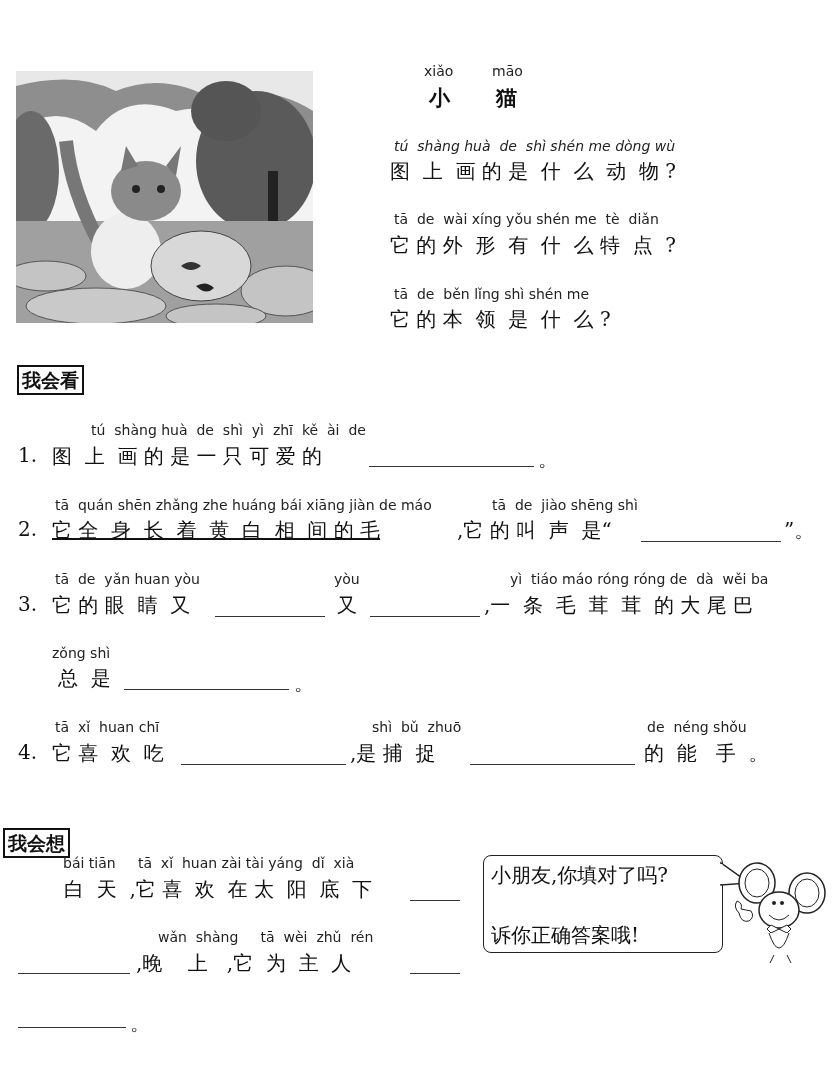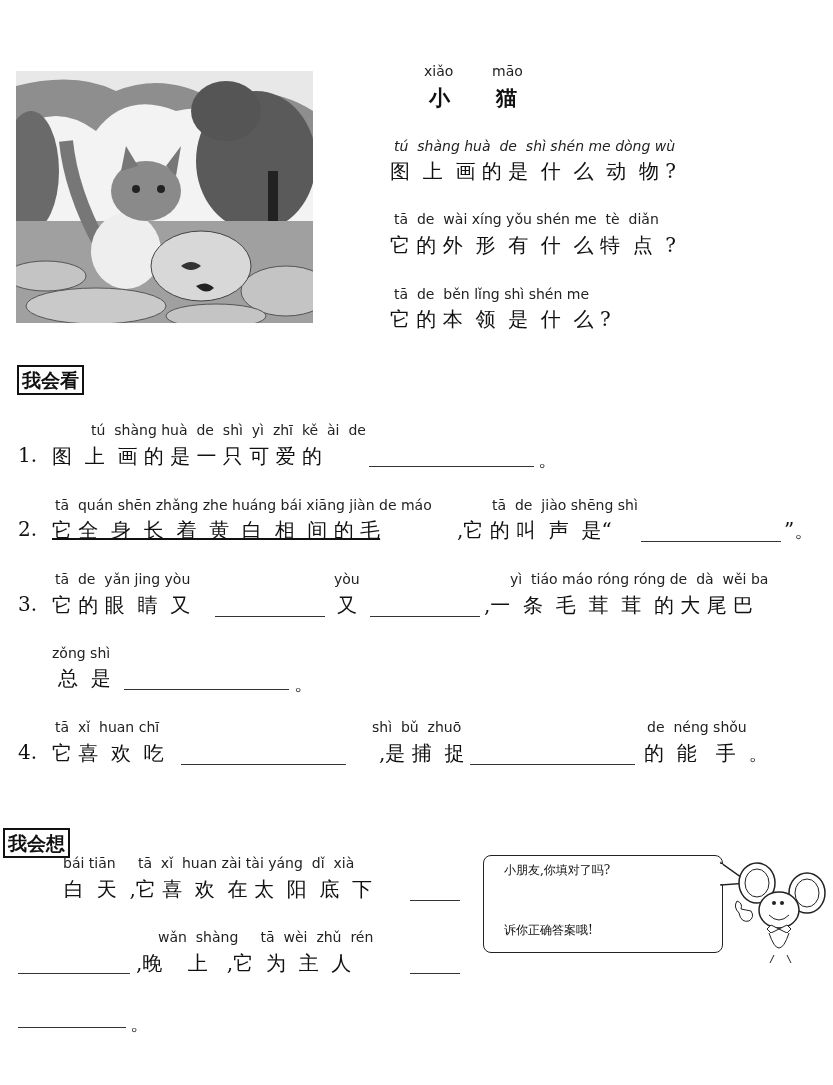--- a/index.html
+++ b/index.html
@@ -6,21 +6,21 @@
   body { width:833px; height:1085px; position:relative; overflow:hidden;
          font-family:"DejaVu Sans", "Liberation Sans", sans-serif; color:#111; }
   .abs { position:absolute; }
   .py { position:absolute; font-size:14px; color:#222; white-space:pre; letter-spacing:0; }
   .hz { position:absolute; font-size:20px; color:#111; white-space:pre; font-family:"DejaVu Serif","Liberation Serif",serif; }
   .title-hz { font-family:"DejaVu Sans","Liberation Sans",sans-serif; font-weight:bold; font-size:21px; }
   .blank { position:absolute; border-bottom:1.3px solid #333; height:0; }
   .section-box { position:absolute; border:2px solid #111; padding:0 3px; font-size:19px; font-weight:bold; line-height:26px; font-family:"DejaVu Sans","Liberation Sans",sans-serif; }
   .picture { position:absolute; left:16px; top:71px; width:297px; height:252px; background:#9a9a9a; overflow:hidden; }
   .bubble { position:absolute; left:483px; top:855px; width:238px; height:96px; border:1.5px solid #222; border-radius:8px; background:#fff; }
-  .bubble-text { position:absolute; left:20px; font-size:12px; white-space:pre; font-family:"DejaVu Serif","Liberation Serif",serif; }
+  .bubble-text { position:absolute; left:7px; font-size:20px; white-space:pre; font-family:"DejaVu Serif","Liberation Serif",serif; }
 </style>
 </head>
 <body>
 
 <div class="picture">
   <svg width="297" height="252" viewBox="0 0 297 252">
     <rect width="297" height="252" fill="#8e8e8e"></rect>
     <path d="M0 0 H297 V40 Q250 10 200 30 Q150 0 100 20 Q60 0 0 15Z" fill="#e8e8e8"></path>
     <path d="M0 60 Q40 30 80 60 Q110 20 160 40 Q200 30 210 60 L297 70 V150 H0Z" fill="#f3f3f3"></path>
     <ellipse cx="240" cy="90" rx="60" ry="70" fill="#5a5a5a"></ellipse>
@@ -66,41 +66,41 @@
 <div class="hz" style="left:538px;top:446px;">。</div>
 
 <div class="py" style="left:55px;top:497px;">tā  quán shēn zhǎng zhe huáng bái xiāng jiàn de máo</div>
 <div class="py" style="left:492px;top:497px;">tā  de  jiào shēng shì</div>
 <div class="hz" style="left:18px;top:517px;">2.</div>
 <div class="hz" style="left:52px;top:517px;text-decoration:underline;">它 全  身  长  着  黄  白  相  间 的 毛</div>
 <div class="hz" style="left:457px;top:517px;">,它 的 叫  声  是“</div>
 <div class="blank" style="left:641px;top:541px;width:140px;"></div>
 <div class="hz" style="left:784px;top:517px;">”。</div>
 
-<div class="py" style="left:55px;top:571px;">tā  de  yǎn jing yòu</div>
+<div class="py" style="left:55px;top:571px;">tā  de  yǎn huan yòu</div>
 <div class="py" style="left:334px;top:571px;">yòu</div>
 <div class="py" style="left:510px;top:571px;">yì  tiáo máo róng róng de  dà  wěi ba</div>
 <div class="hz" style="left:18px;top:592px;">3.</div>
 <div class="hz" style="left:52px;top:592px;">它 的 眼  睛  又</div>
 <div class="blank" style="left:215px;top:616px;width:110px;"></div>
 <div class="hz" style="left:337px;top:592px;">又</div>
 <div class="blank" style="left:370px;top:616px;width:110px;"></div>
 <div class="hz" style="left:484px;top:592px;">,一  条  毛  茸  茸  的 大 尾 巴</div>
 <div class="py" style="left:52px;top:645px;">zǒng shì</div>
 <div class="hz" style="left:58px;top:665px;">总  是</div>
 <div class="blank" style="left:124px;top:689px;width:165px;"></div>
 <div class="hz" style="left:294px;top:670px;">。</div>
 
 <div class="py" style="left:55px;top:719px;">tā  xǐ  huan chī</div>
 <div class="py" style="left:372px;top:719px;">shì  bǔ  zhuō</div>
 <div class="py" style="left:647px;top:719px;">de  néng shǒu</div>
 <div class="hz" style="left:18px;top:740px;">4.</div>
 <div class="hz" style="left:52px;top:740px;">它 喜  欢  吃</div>
 <div class="blank" style="left:181px;top:764px;width:165px;"></div>
-<div class="hz" style="left:350px;top:740px;margin-left:29px;">,是 捕  捉</div>
+<div class="hz" style="left:350px;top:740px;">,是 捕  捉</div>
 <div class="blank" style="left:470px;top:764px;width:165px;"></div>
 <div class="hz" style="left:644px;top:740px;">的  能   手  。</div>
 
 <div class="section-box" style="left:3px;top:796px;margin-top:32px;">我会想</div>
 
 <div class="py" style="left:63px;top:855px;">bái tiān     tā  xǐ  huan zài tài yáng  dǐ  xià</div>
 <div class="hz" style="left:64px;top:876px;">白  天  ,它 喜  欢  在 太  阳  底  下</div>
 <div class="blank" style="left:410px;top:900px;width:50px;"></div>
 
 <div class="blank" style="left:18px;top:973px;width:112px;"></div>

